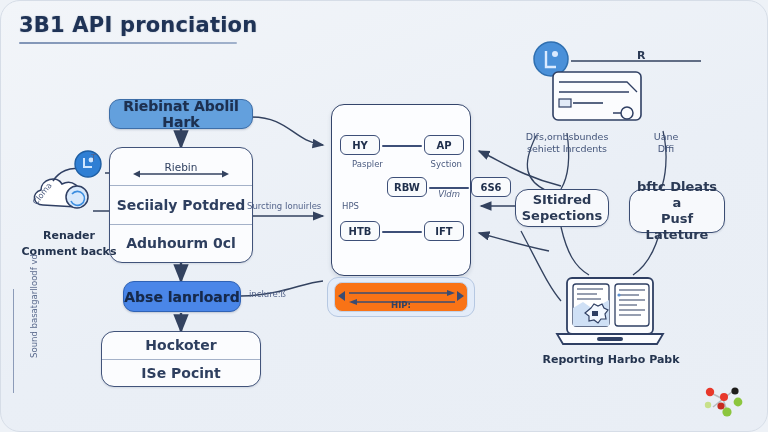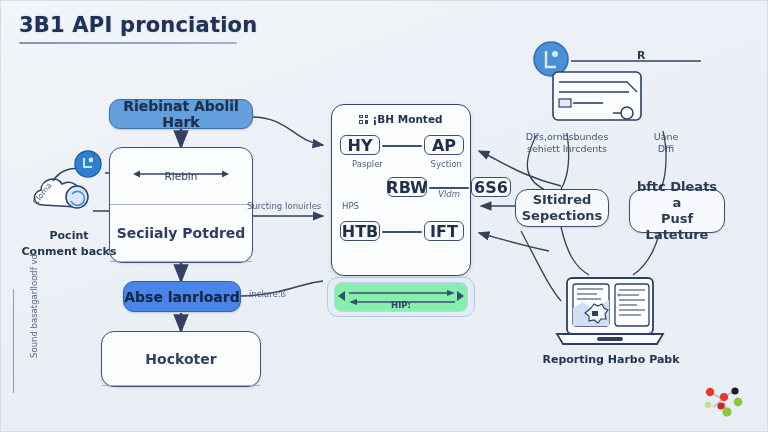--- a/index.html
+++ b/index.html
@@ -8,21 +8,21 @@
     background:#eef2f7;
     font-family:"DejaVu Sans","Liberation Sans",sans-serif;
     color:#2b3a55;
   }
   #canvas{
     position:relative;width:768px;height:432px;
     background:linear-gradient(160deg,#f2f5f9 0%,#eaeff6 55%,#e9eef5 100%);
     box-sizing:border-box;
     border:1px solid #d6dde7;
   }
-  .blurwrap{filter:blur(0.35px);}
+  .blurwrap{filter:blur(0.35px);border-radius:20px;}
   
   #title{
     position:absolute;left:18px;top:12px;
     font-size:21px;font-weight:bold;letter-spacing:.2px;
     color:#1f3356;
     text-shadow:0 0 1.2px rgba(31,51,86,.45);
   }
   #title-rule{
     position:absolute;left:18px;top:41px;width:218px;height:2px;
     background:linear-gradient(90deg,#6d84ab,#93a6c4);
@@ -79,37 +79,37 @@
   .grid-icon i{position:absolute;width:3.4px;height:3.4px;border:1px solid #36456a;box-sizing:border-box;}
   .grid-icon i:nth-child(1){left:0;top:0;}
   .grid-icon i:nth-child(2){right:0;top:0;}
   .grid-icon i:nth-child(3){left:0;bottom:0;}
   .grid-icon i:nth-child(4){right:0;bottom:0;background:#36456a;}
   .pairrow{position:absolute;left:8px;width:124px;height:20px;}
   .chip{
     position:absolute;top:0;height:20px;width:40px;box-sizing:border-box;
     border:1.5px solid #3d4f78;border-radius:6px;background:#f9fbfd;
     display:flex;align-items:center;justify-content:center;
-    font-size:16px;font-weight:bold;color:#1f2f4c;
+    font-size:10px;font-weight:bold;color:#1f2f4c;
   }
   .chip.l{left:0;} .chip.r{right:0;}
   .chiplink{
     position:absolute;left:42px;right:42px;top:10px;height:1.6px;
     background:#3d4f78;border-radius:2px;
   }
   .sublbl{position:absolute;font-size:8.5px;color:#4c5c80;}
   
   #hip{
     position:absolute;left:326px;top:276px;width:148px;height:40px;
     background:#e3ecf9;border:1.4px solid #b6c8e2;border-radius:11px;
     box-sizing:border-box;
   }
   #hip-inner{
     position:absolute;left:6px;top:4px;right:6px;bottom:4px;
-    background:#86efac;border:1.2px solid #c2d2e8;border-radius:8px;
+    background:#f97316;border:1.2px solid #c2d2e8;border-radius:8px;
   }
   .tri{position:absolute;width:0;height:0;border-top:5px solid transparent;border-bottom:5px solid transparent;}
   .tri.left{border-right:7px solid #3b4c72;}
   .tri.right{border-left:7px solid #3b4c72;}
   #hip-lbl{position:absolute;left:0;width:100%;bottom:1px;text-align:center;font-size:8.5px;font-weight:bold;color:#33425f;}
   
   #cloudwrap{position:absolute;left:28px;top:160px;width:76px;height:56px;}
   .rot-lbl{
     position:absolute;font-size:8px;color:#4c5c80;
     transform:rotate(-52deg);transform-origin:left top;white-space:nowrap;
@@ -180,70 +180,67 @@
 
   <div class="node whitebox" style="left:108px;top:146px;width:144px;height:116px;">
     <div class="wb-row">
       <span>Riebin</span>
     </div>
     <div class="wb-sep"></div>
     <div class="wb-row bold">
       <span>Seciialy Potdred</span>
     </div>
     <div class="wb-sep"></div>
+    <div class="wb-row bold">
+      <span>Aduhourm 0cl</span>
+    </div>
   </div>
 
   <svg style="position:absolute;left:132px;top:168px;" width="96" height="10">
     <path d="M6,5 L90,5" stroke="#33425f" stroke-width="1.6"></path>
     <path d="M0,5 L7,1.5 L7,8.5 z" fill="#33425f"></path>
     <path d="M96,5 L89,1.5 L89,8.5 z" fill="#33425f"></path>
   </svg>
 
   <div class="node bluebox strong" style="left:122px;top:280px;width:118px;height:31px;">
     <span>Abse lanrloard</span>
   </div>
 
   <div class="node whitebox" style="left:100px;top:330px;width:160px;height:56px;">
     <div class="wb-row bold">
       <span>Hockoter</span>
     </div>
     <div class="wb-sep"></div>
+    <div class="wb-row bold">
+      <span>ISe Pocint</span>
+    </div>
   </div>
 
   <div id="cloudwrap">
     <svg width="76" height="56">
       <path d="M14,44 C4,44 2,32 12,29 C12,18 28,14 33,23 C43,18 54,26 50,36 C58,38 56,46 48,46 Z" fill="#ffffff" stroke="#2f3f63" stroke-width="1.6"></path>
       <circle cx="48" cy="36" r="11" fill="#d9e9fb" stroke="#2f3f63" stroke-width="1.5"></circle>
       <path d="M43,33 a7,7 0 1,1 -1,7" fill="none" stroke="#3c8ee0" stroke-width="1.6"></path>
       <path d="M24,20 C30,10 42,6 50,8" fill="none" stroke="#2f3f63" stroke-width="1.5"></path>
     </svg>
     <svg style="position:absolute;left:44px;top:-12px;" width="30" height="30">
       <circle cx="15" cy="15" r="13" fill="#2f7fd4" stroke="#1e5ea3" stroke-width="1.4"></circle>
       <path d="M11,9 L11,18 L19,18" stroke="#cfe6ff" stroke-width="2" fill="none"></path>
       <circle cx="18" cy="11" r="2.4" fill="#cfe6ff"></circle>
     </svg>
     <div class="rot-lbl" style="left:2px;top:40px;">Cloma</div>
   </div>
-  <div class="caption bold" style="left:16px;top:228px;width:104px;">Pocint</div>
+  <div class="caption bold" style="left:16px;top:228px;width:104px;">Renader</div>
   <div class="caption bold" style="left:4px;top:244px;width:128px;">Conment backs</div>
   <div class="small-lbl" style="left:90px;top:152px;">T</div>
 
   <div id="edge-text">Sound basatgarlloodf vd</div>
   <div style="position:absolute;left:12px;top:288px;width:1.4px;height:104px;background:#8c9bb8;"></div>
 
   <div id="panel">
-    <div id="panel-head">
-      <span class="grid-icon">
-          <i></i>
-          <i></i>
-          <i></i>
-          <i></i>
-        </span>
-      <span>¡BH Monted</span>
-    </div>
 
     <div class="pairrow" style="top:30px;">
       <div class="chip l">HY</div>
       <div class="chiplink"></div>
       <div class="chip r">AP</div>
     </div>
     <div class="sublbl" style="left:8px;top:54px;padding-left:12px;">Paspler</div>
     <div class="sublbl" style="right:8px;top:54px;">Syction</div>
 
     <div class="pairrow" style="top:72px;margin-left:47px;">

